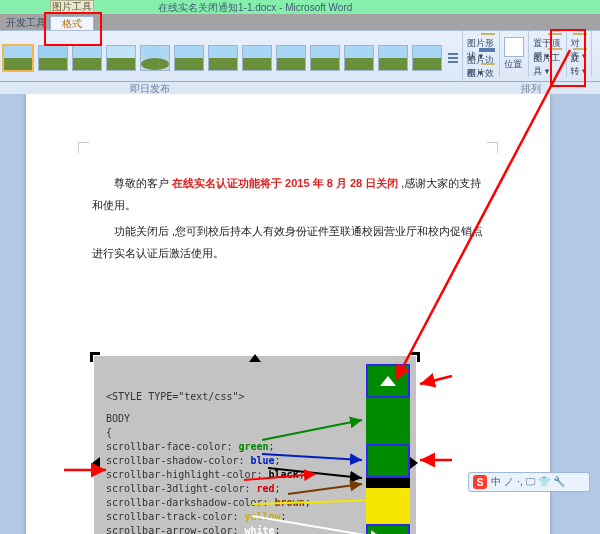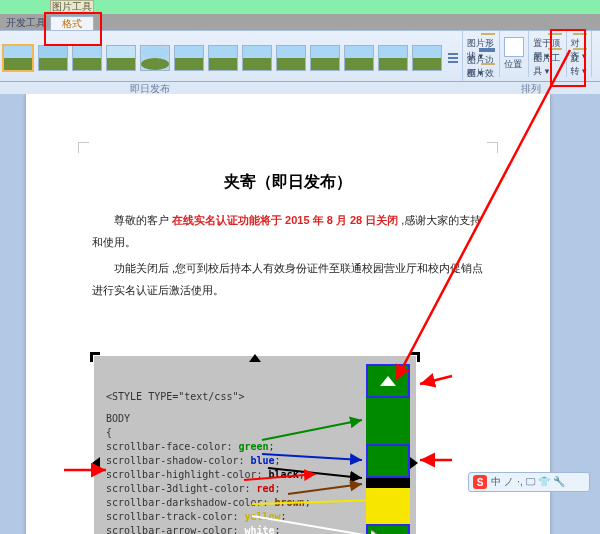--- a/index.html
+++ b/index.html
@@ -363,20 +363,21 @@
     font-weight: bold;
   }
 </style>
 </head>
 <body>
 
 <div class="window">
 
   <div class="title-strip">
     <div class="pic-tools-tab">图片工具</div>
+    <div class="doc-title">在线实名关闭通知1-1.docx - Microsoft Word</div>
   </div>
 
   <div class="tabs-row">
     <div class="tab dev">开发工具</div>
     <div class="tab fmt">格式</div>
     <div class="red-box-1"></div>
   </div>
 
   <div class="ribbon">
     <div class="styles-group">
@@ -517,21 +518,20 @@
         <span style="left: 500px;">42</span>
       </div>
   </div>
 
   <div class="doc-area">
     <div class="page">
       <div class="page-margin-mark tl"></div>
       <div class="page-margin-mark tr"></div>
 
       <div class="doc-content">
-        <div class="title-line">夹寄（即日发布）</div>
         <div class="para">
           <span style="margin-left:22px">尊敬的客户 </span><span class="redtxt">在线实名认证功能将于 2015 年 8 月 28 日关闭</span><span> ,感谢大家的支持和使用。</span>
         </div>
         <div class="para" style="margin-top:4px">
           <span style="margin-left:22px">功能关闭后 ,您可到校后持本人有效身份证件至联通校园营业厅和校内促销点进行实名认证后激活使用。</span>
         </div>
       </div>
 
       <div class="embed-wrap">
         <div class="embed">

